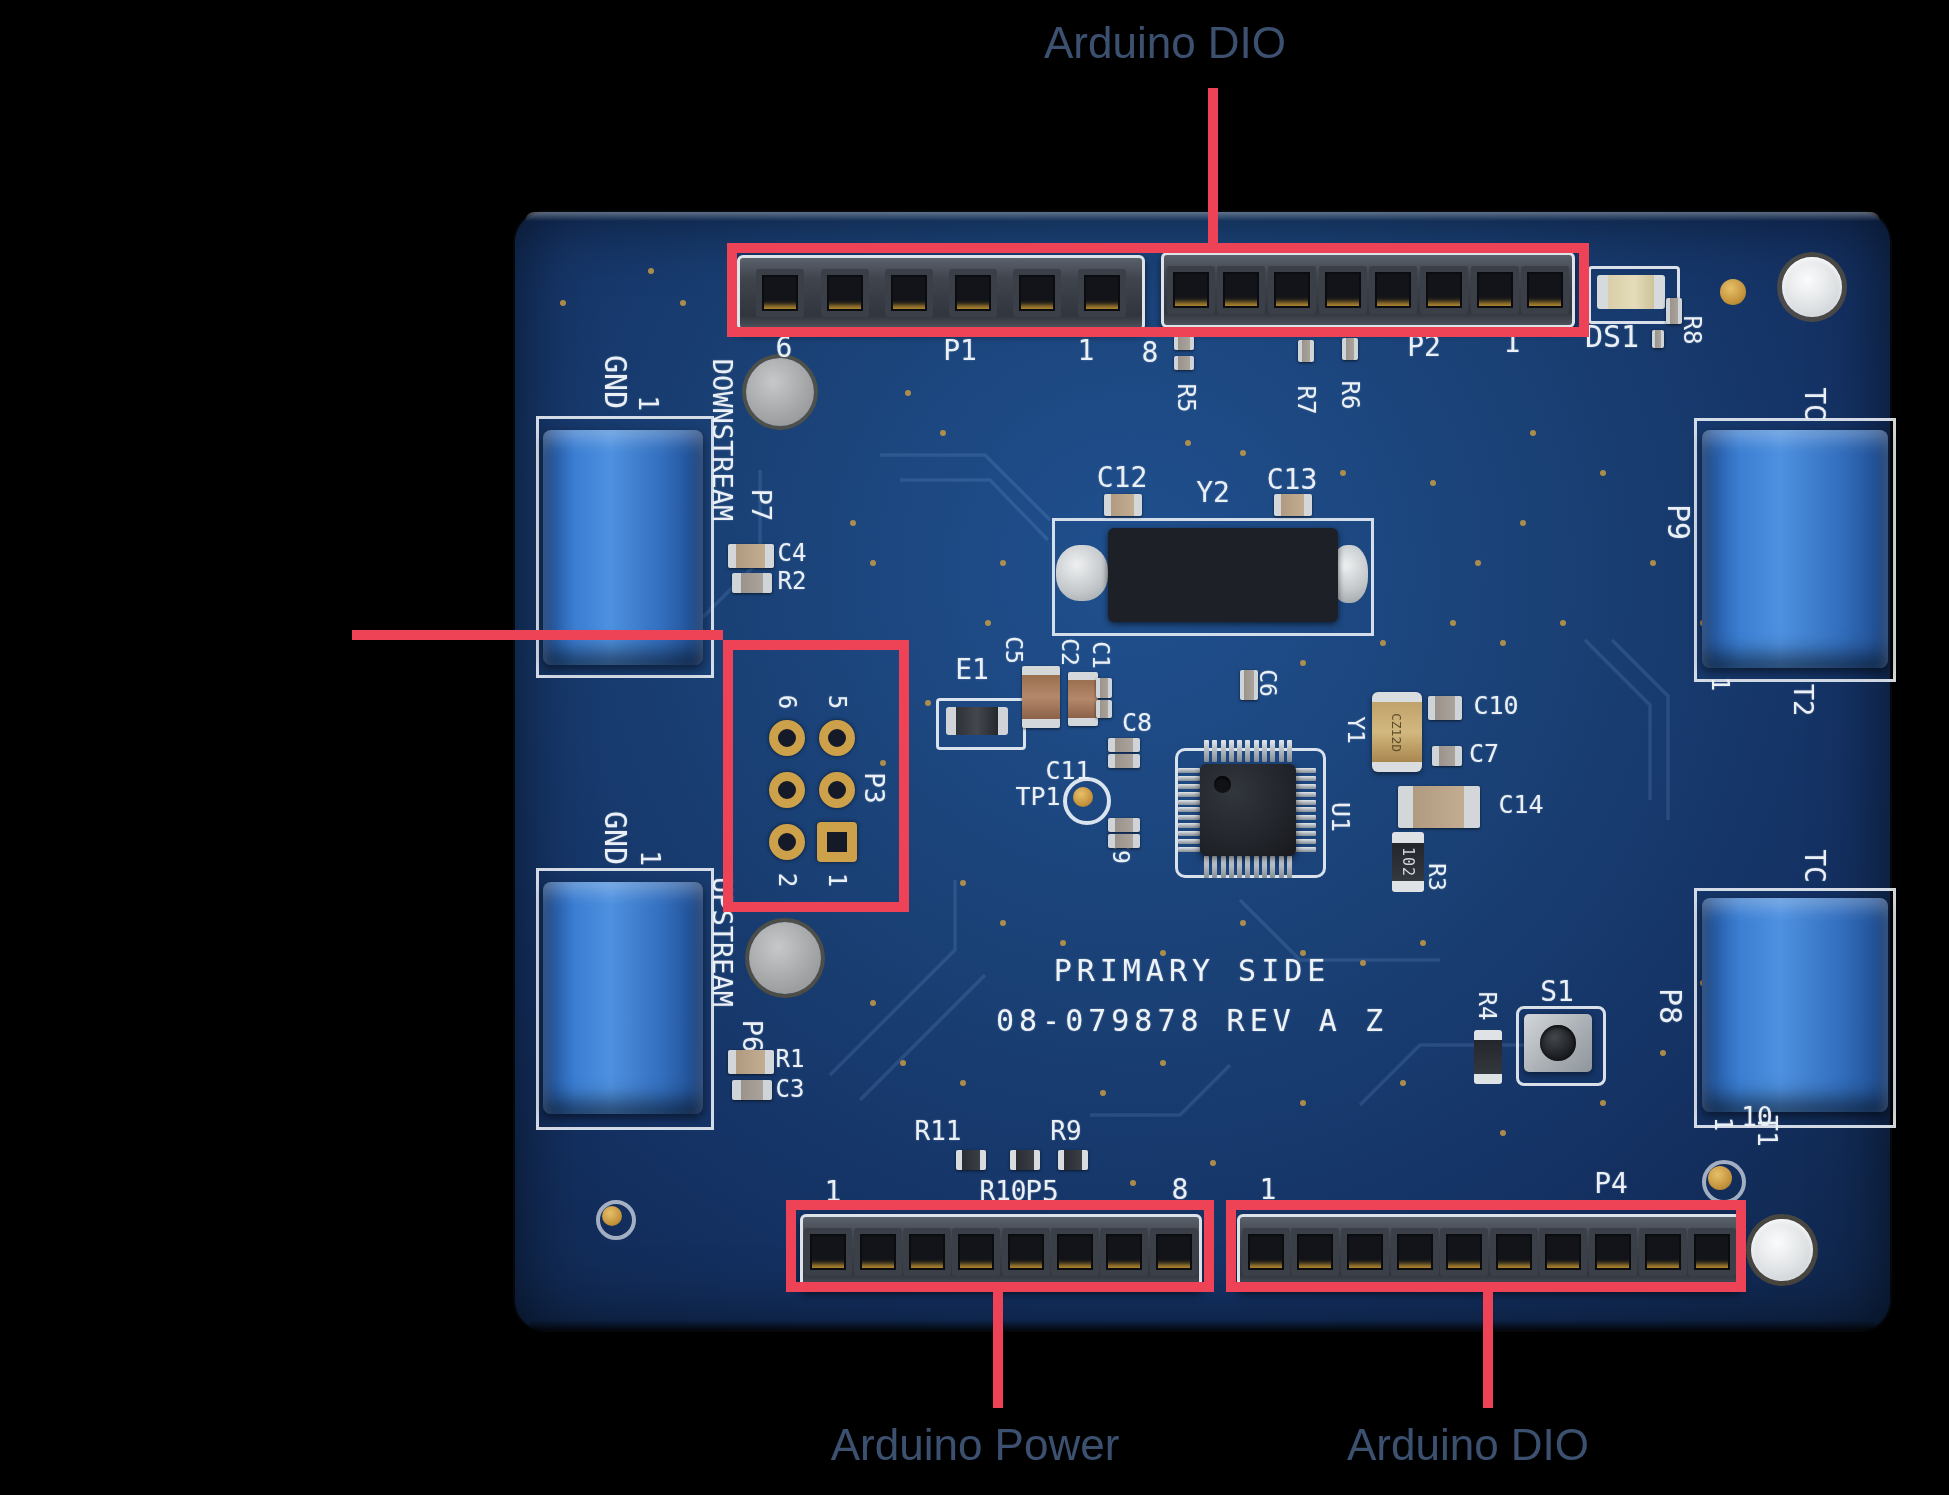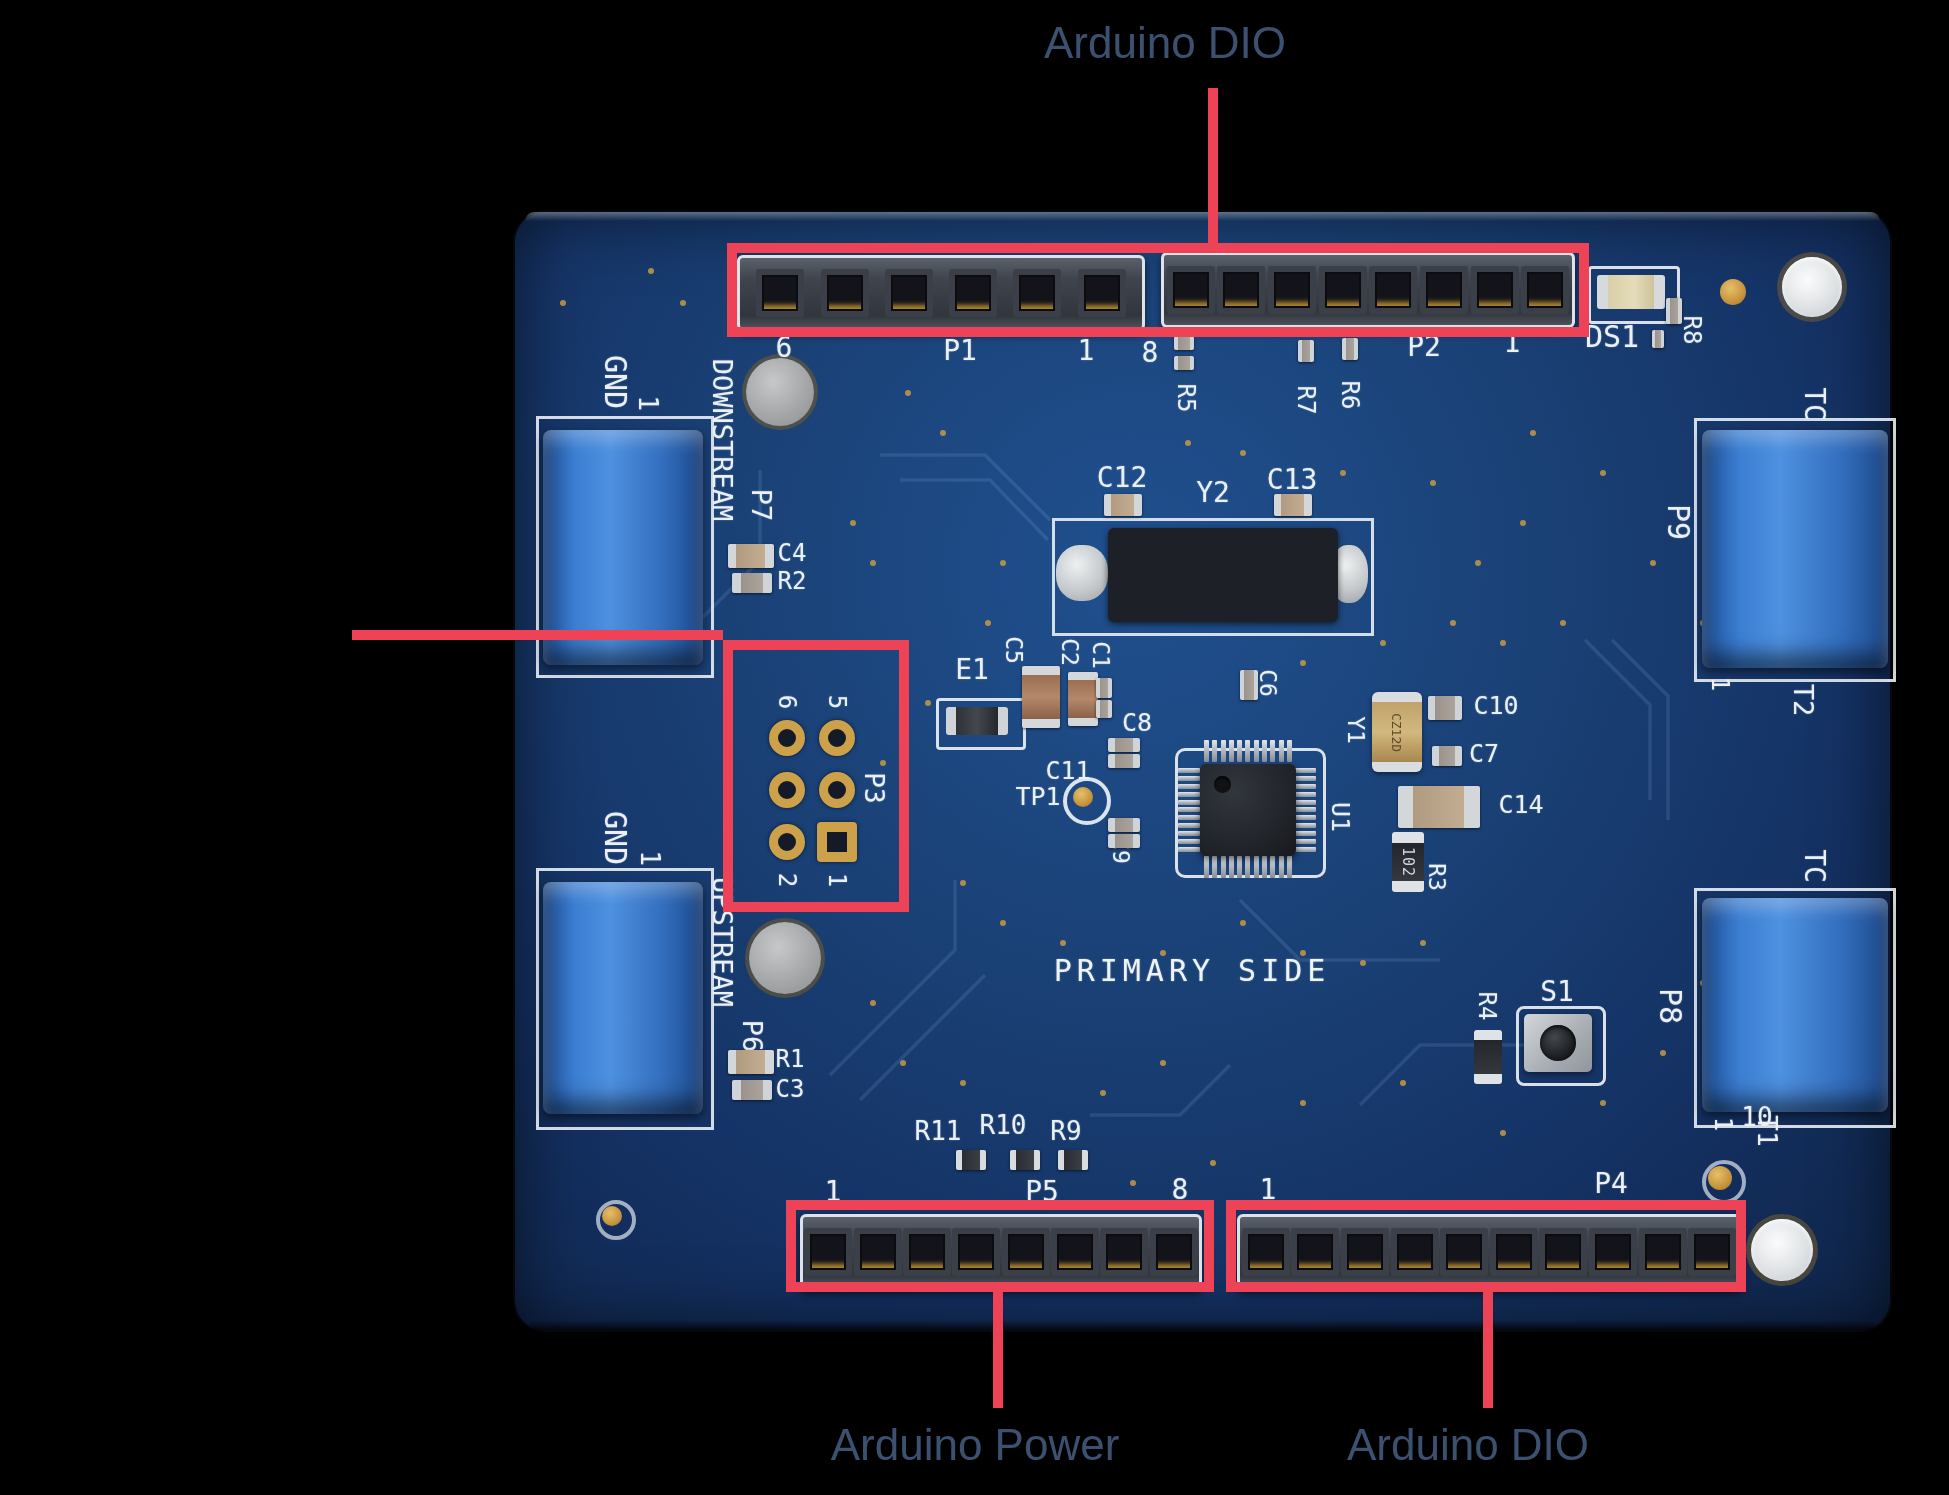--- a/index.html
+++ b/index.html
@@ -285,20 +285,21 @@
   <div class="hole-white" style="left:1782px;top:257px;width:60px;height:60px;"></div>
   <div class="hole-white" style="left:1751px;top:1219px;width:62px;height:62px;"></div>
   <div class="tp-gold" style="left:1720px;top:279px;width:26px;height:26px;"></div>
   <div class="ring-wht" style="left:1702px;top:1160px;width:36px;height:36px;border-color:rgba(240,245,250,.65);"></div>
   <div class="tp-gold" style="left:1708px;top:1166px;width:24px;height:24px;"></div>
   <div class="ring-wht" style="left:596px;top:1200px;width:32px;height:32px;border-color:rgba(240,245,250,.65);"></div>
   <div class="tp-gold" style="left:602px;top:1206px;width:20px;height:20px;"></div>
 
   <div class="titleblock" style="left:892px;top:946px;width:600px;">
     <div>PRIMARY SIDE</div>
+    <div>08-079878 REV A Z</div>
   </div>
 
   <div id="silk">
       <span class="silk" style="left: 615px; top: 382px; font-size: 30px; transform: translate(-50%, -50%) rotate(90deg);">GND</span>
       <span class="silk" style="left: 648px; top: 403px; font-size: 26px; transform: translate(-50%, -50%) rotate(90deg);">1</span>
       <span class="silk" style="left: 722px; top: 440px; font-size: 27px; transform: translate(-50%, -50%) rotate(90deg);">DOWNSTREAM</span>
       <span class="silk" style="left: 761px; top: 505px; font-size: 27px; transform: translate(-50%, -50%) rotate(90deg);">P7</span>
       <span class="silk" style="left: 792px; top: 553px; font-size: 24px; transform: translate(-50%, -50%) rotate(0deg);">C4</span>
       <span class="silk" style="left: 792px; top: 581px; font-size: 24px; transform: translate(-50%, -50%) rotate(0deg);">R2</span>
       <span class="silk" style="left: 784px; top: 347px; font-size: 28px; transform: translate(-50%, -50%) rotate(0deg);">6</span>
@@ -339,21 +340,21 @@
       <span class="silk" style="left: 837px; top: 702px; font-size: 24px; transform: translate(-50%, -50%) rotate(90deg);">5</span>
       <span class="silk" style="left: 787px; top: 880px; font-size: 24px; transform: translate(-50%, -50%) rotate(90deg);">2</span>
       <span class="silk" style="left: 837px; top: 880px; font-size: 24px; transform: translate(-50%, -50%) rotate(90deg);">1</span>
       <span class="silk" style="left: 615px; top: 838px; font-size: 30px; transform: translate(-50%, -50%) rotate(90deg);">GND</span>
       <span class="silk" style="left: 650px; top: 858px; font-size: 26px; transform: translate(-50%, -50%) rotate(90deg);">1</span>
       <span class="silk" style="left: 722px; top: 942px; font-size: 27px; transform: translate(-50%, -50%) rotate(90deg);">UPSTREAM</span>
       <span class="silk" style="left: 752px; top: 1036px; font-size: 27px; transform: translate(-50%, -50%) rotate(90deg);">P6</span>
       <span class="silk" style="left: 790px; top: 1059px; font-size: 24px; transform: translate(-50%, -50%) rotate(0deg);">R1</span>
       <span class="silk" style="left: 790px; top: 1089px; font-size: 24px; transform: translate(-50%, -50%) rotate(0deg);">C3</span>
       <span class="silk" style="left: 938px; top: 1131px; font-size: 26px; transform: translate(-50%, -50%) rotate(0deg);">R11</span>
-      <span class="silk" style="left: 1003px; top: 1125px; font-size: 26px; transform: translate(-50%, -50%) rotate(0deg);">R10</span>
+      <span class="silk" style="left: 1003px; top: 1191px; font-size: 26px; transform: translate(-50%, -50%) rotate(0deg);">R10</span>
       <span class="silk" style="left: 1066px; top: 1131px; font-size: 26px; transform: translate(-50%, -50%) rotate(0deg);">R9</span>
       <span class="silk" style="left: 833px; top: 1191px; font-size: 28px; transform: translate(-50%, -50%) rotate(0deg);">1</span>
       <span class="silk" style="left: 1042px; top: 1191px; font-size: 28px; transform: translate(-50%, -50%) rotate(0deg);">P5</span>
       <span class="silk" style="left: 1180px; top: 1189px; font-size: 28px; transform: translate(-50%, -50%) rotate(0deg);">8</span>
       <span class="silk" style="left: 1268px; top: 1189px; font-size: 28px; transform: translate(-50%, -50%) rotate(0deg);">1</span>
       <span class="silk" style="left: 1611px; top: 1183px; font-size: 28px; transform: translate(-50%, -50%) rotate(0deg);">P4</span>
       <span class="silk" style="left: 1757px; top: 1117px; font-size: 26px; transform: translate(-50%, -50%) rotate(0deg);">10</span>
       <span class="silk" style="left: 1557px; top: 991px; font-size: 28px; transform: translate(-50%, -50%) rotate(0deg);">S1</span>
       <span class="silk" style="left: 1487px; top: 1006px; font-size: 24px; transform: translate(-50%, -50%) rotate(90deg);">R4</span>
       <span class="silk" style="left: 1670px; top: 1006px; font-size: 30px; transform: translate(-50%, -50%) rotate(90deg);">P8</span>

